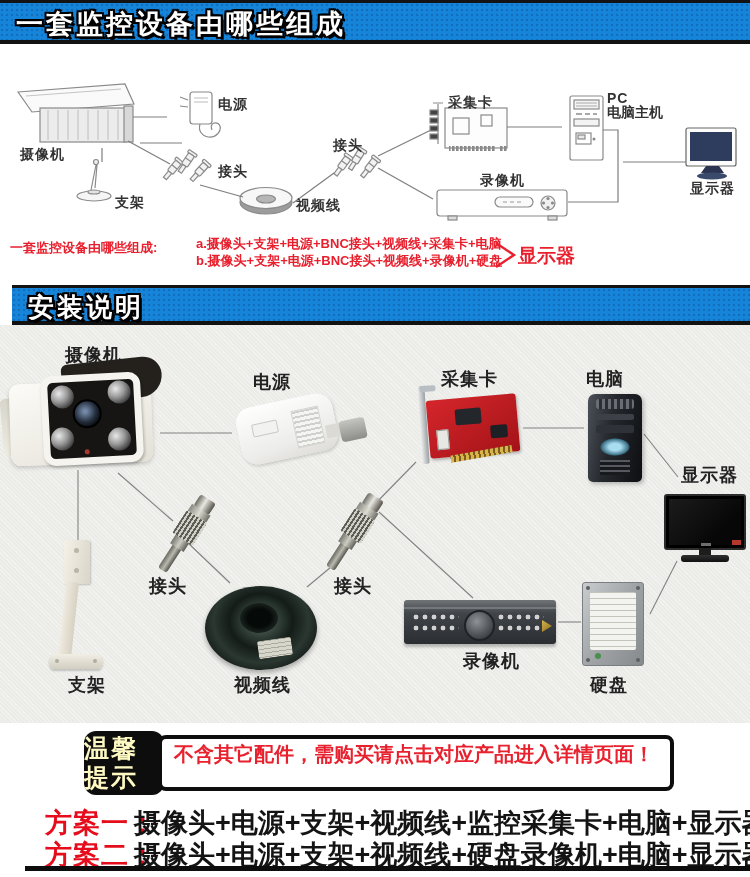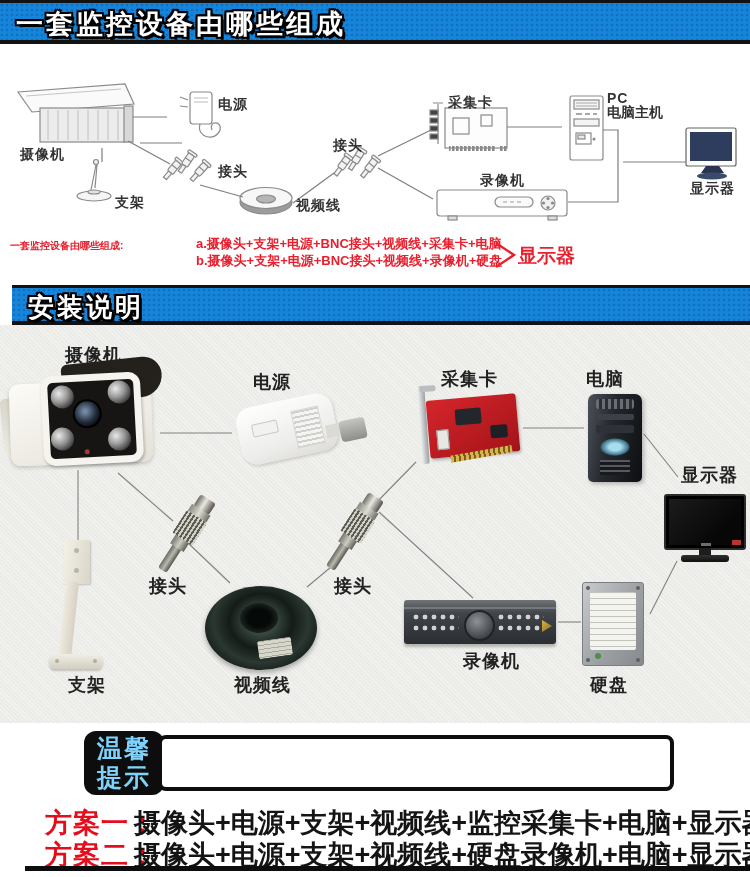--- a/index.html
+++ b/index.html
@@ -19,21 +19,21 @@
        text-shadow:-2px 0 #000,2px 0 #000,0 -2px #000,0 2px #000,
                    -2px -2px #000,2px -2px #000,-2px 2px #000,2px 2px #000,3px 3px #000;}
   .bar2 .bar-title{top:2px;font-size:26px;}
 
   
   .schematic{position:absolute;left:0;top:44px;width:750px;height:241px;background:#fff;}
   .schematic svg.art{position:absolute;left:0;top:0;}
   .s-label{position:absolute;font-size:14px;font-weight:bold;color:#333;white-space:nowrap;letter-spacing:1px;}
   .s-label.pc2{letter-spacing:0;}
   .comp{position:absolute;color:#e8202e;font-weight:bold;white-space:nowrap;}
-  .comp-intro{left:10px;top:195px;font-size:10px;}
+  .comp-intro{left:10px;top:195px;font-size:13px;}
   .comp-a{left:196px;top:191px;font-size:13px;}
   .comp-b{left:196px;top:208px;font-size:13px;}
   .comp-shared{left:518px;top:199px;font-size:19px;}
   .comp-bracket{position:absolute;left:494px;top:197px;}
 
   
   .gallery{position:absolute;left:0;top:325px;width:750px;height:398px;
        background:#ebebe8;
        background-image:repeating-linear-gradient(45deg, rgba(255,255,255,.35) 0 1px, transparent 1px 3px);}
   .gallery svg.g-lines{position:absolute;left:0;top:0;}
@@ -119,21 +119,21 @@
   
   .hdd-body{left:2px;top:2px;width:60px;height:82px;background:linear-gradient(120deg,#caccce,#a0a4a7 50%,#868a8d);border:1px solid #7a7e81;border-radius:3px;}
   .hdd-label{left:7px;top:9px;width:46px;height:58px;background:#f3f3ef;border-radius:2px;
         background-image:repeating-linear-gradient(#c4c4bc 0 1px,transparent 1px 6px);}
   .hdd-dot{left:12px;bottom:6px;width:6px;height:6px;border-radius:50%;background:#4a8f4a;}
   .hdd-s1,.hdd-s2,.hdd-s3,.hdd-s4{width:4px;height:4px;border-radius:50%;background:#5c6063;}
   .hdd-s1{left:3px;top:3px;} .hdd-s2{right:3px;top:3px;} .hdd-s3{left:3px;bottom:3px;} .hdd-s4{right:3px;bottom:3px;}
 
   
   .notice-badge{position:absolute;left:84px;top:731px;width:80px;height:64px;background:#0d0d0d;border-radius:12px;
-        color:#7dd3fc;font-weight:800;font-size:25px;line-height:1.18;text-align:center;
+        color:#fef9c3;font-weight:800;font-size:25px;line-height:1.18;text-align:left;
         display:flex;flex-direction:column;justify-content:center;letter-spacing:2px;}
   .notice-box{position:absolute;left:158px;top:735px;width:516px;height:56px;background:#fff;border:4px solid #0d0d0d;
         border-radius:8px;box-sizing:border-box;padding:3px 10px 0 12px;}
   .notice-box div{color:#e8212e;font-weight:bold;font-size:20px;line-height:1.22;white-space:nowrap;}
 
   
   .plan-row{position:absolute;left:0;width:750px;white-space:nowrap;}
   .plan-row .plabel{position:absolute;left:45px;color:#e50d1c;font-weight:800;font-size:27px;letter-spacing:1px;}
   .plan-row .pcontent{position:absolute;left:134px;color:#141414;font-weight:800;font-size:27px;letter-spacing:0;}
   .plan1{top:805px;} .plan2{top:837px;}
@@ -423,20 +423,21 @@
     <div class="g-label" style="left:234px;top:348px">视频线</div>
     <div class="g-label" style="left:463px;top:324px">录像机</div>
     <div class="g-label" style="left:590px;top:348px">硬盘</div>
   </section>
 
   <div class="notice-badge">
     <span>温馨</span>
     <span>提示</span>
   </div>
   <div class="notice-box">
+    <div>不含其它配件，需购买请点击对应产品进入详情页面！</div>
   </div>
 
   <div class="plan-row plan1">
     <span class="plabel">方案一：</span>
     <span class="pcontent">摄像头+电源+支架+视频线+监控采集卡+电脑+显示器</span>
   </div>
   <div class="plan-row plan2">
     <span class="plabel">方案二：</span>
     <span class="pcontent">摄像头+电源+支架+视频线+硬盘录像机+电脑+显示器</span>
   </div>

